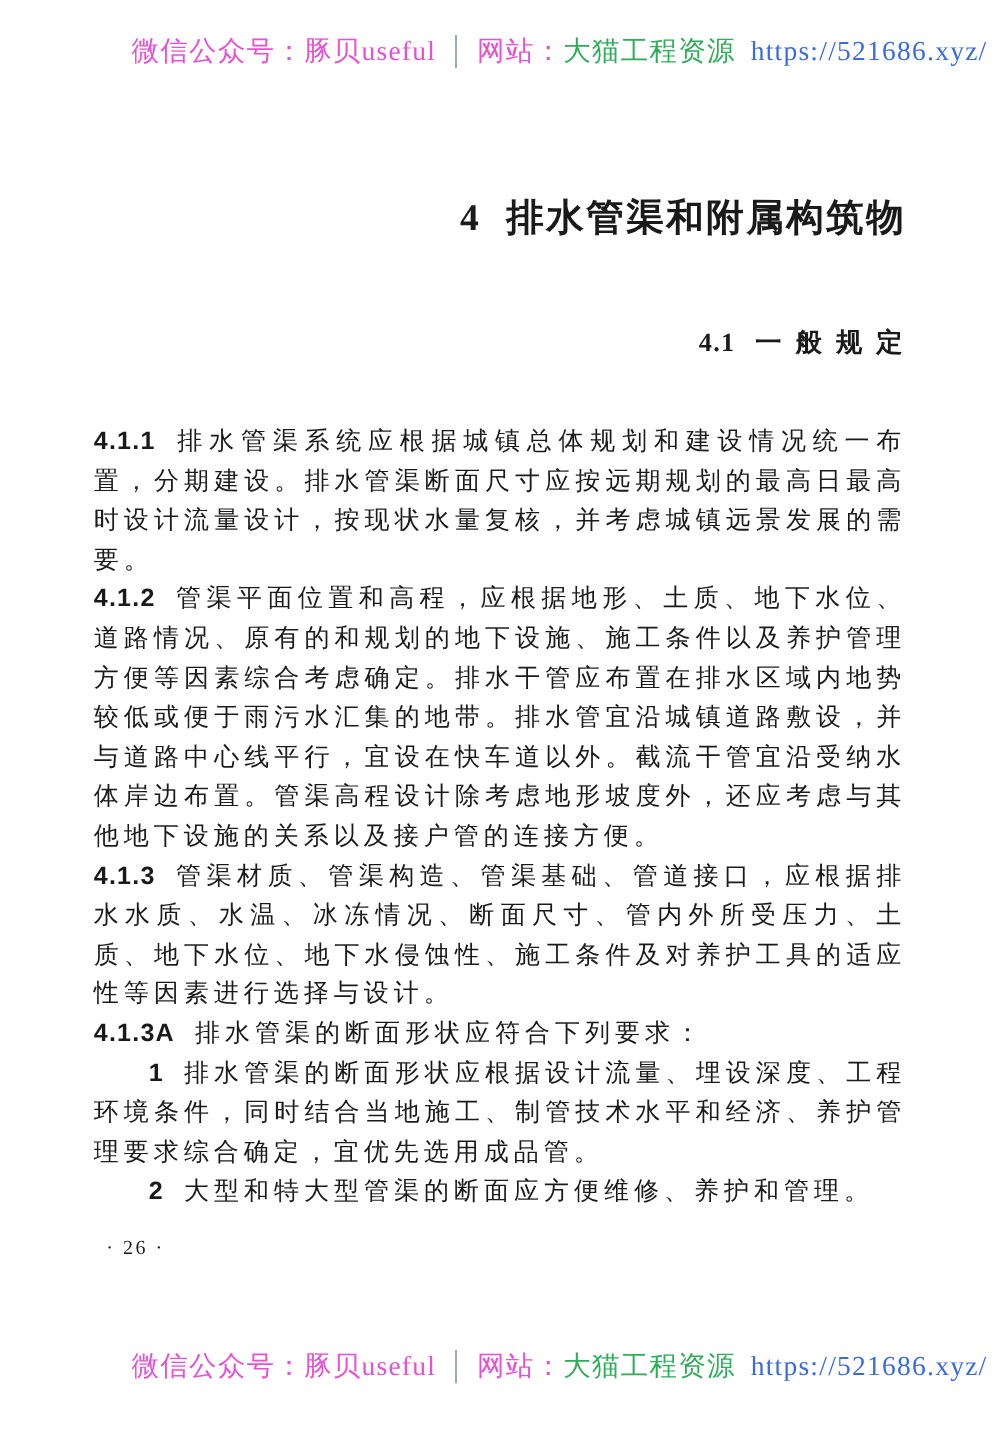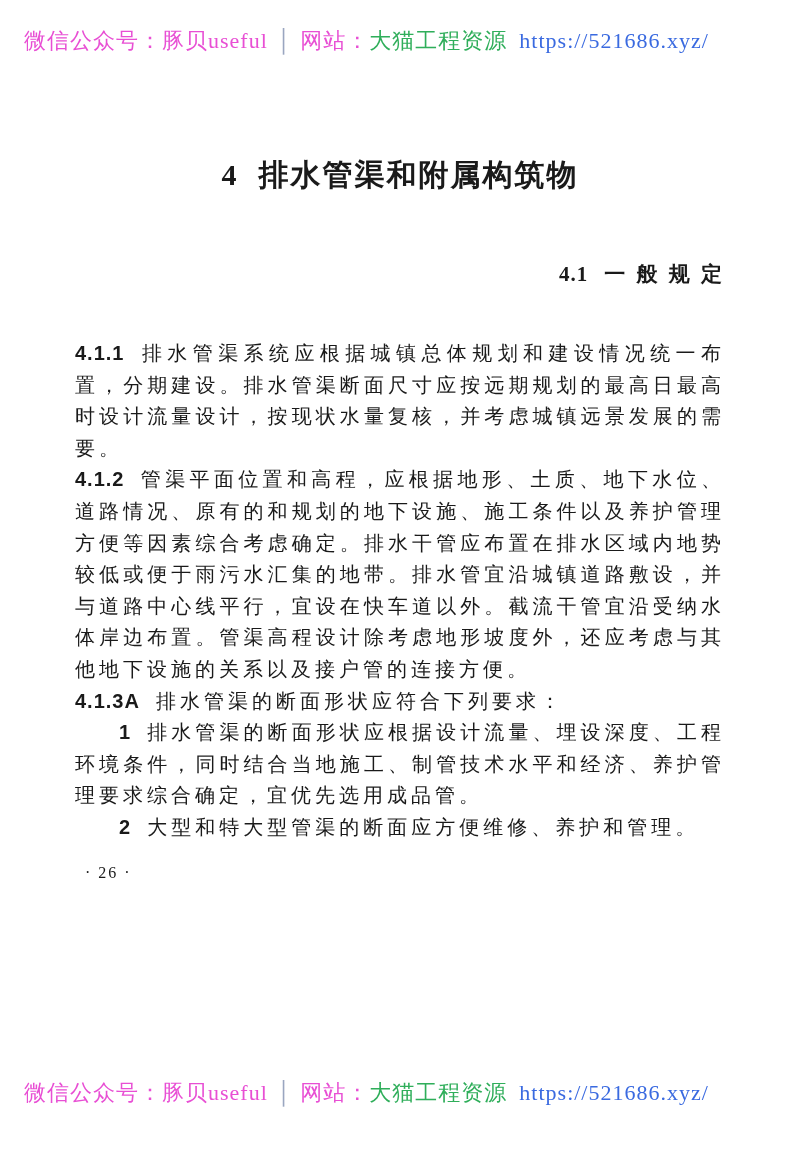--- a/index.html
+++ b/index.html
@@ -17,35 +17,36 @@
     overflow:hidden;
     font-family:"Liberation Serif","DejaVu Serif",serif;
     color:var(--ink);
   }
   
   .watermark{
     position:absolute;left:24px;right:10px;
     font-size:22px;
     white-space:nowrap;
     letter-spacing:1px;
+    text-align:right;
   }
   .watermark.top{top:26px;}
   .watermark.bottom{top:1078px;}
   .wm-magenta{color:var(--magenta);}
   .wm-green{color:var(--green);}
   .wm-blue{color:var(--blue);margin-left:12px;}
   .wm-sep{color:var(--sep);padding:0 8px;}
 
   
   .content{
     position:absolute;top:0;left:75px;width:650px;
   }
   .chapter-heading{
     margin:158px 0 0 0;
-    text-align:center;
+    text-align:right;
     font-size:30px;line-height:1.1;
     font-weight:700;
     letter-spacing:2px;
   }
   .chapter-heading .chapter-num{margin-right:20px;}
   .section-heading{
     margin:72px 0 0 0;
     text-align:right;
     font-size:21px;line-height:1.1;
     font-weight:700;
@@ -91,20 +92,21 @@
   </div>
 
   <main class="content">
     <h1 class="chapter-heading"><span class="chapter-num">4</span><span>排水管渠和附属构筑物</span></h1>
 
     <h2 class="section-heading"><span class="section-num">4.1</span><span>一 般 规 定</span></h2>
 
     <section class="body-paragraphs">
         <p class="para"><span class="label">4.1.1</span><span>排水管渠系统应根据城镇总体规划和建设情况统一布置，分期建设。排水管渠断面尺寸应按远期规划的最高日最高时设计流量设计，按现状水量复核，并考虑城镇远景发展的需要。</span></p>
         <p class="para"><span class="label">4.1.2</span><span>管渠平面位置和高程，应根据地形、土质、地下水位、道路情况、原有的和规划的地下设施、施工条件以及养护管理方便等因素综合考虑确定。排水干管应布置在排水区域内地势较低或便于雨污水汇集的地带。排水管宜沿城镇道路敷设，并与道路中心线平行，宜设在快车道以外。截流干管宜沿受纳水体岸边布置。管渠高程设计除考虑地形坡度外，还应考虑与其他地下设施的关系以及接户管的连接方便。</span></p>
+        <p class="para"><span class="label">4.1.3</span><span>管渠材质、管渠构造、管渠基础、管道接口，应根据排水水质、水温、冰冻情况、断面尺寸、管内外所受压力、土质、地下水位、地下水侵蚀性、施工条件及对养护工具的适应性等因素进行选择与设计。</span></p>
         <p class="para"><span class="label">4.1.3A</span><span>排水管渠的断面形状应符合下列要求：</span></p>
         <p class="para item"><span class="label">1</span><span>排水管渠的断面形状应根据设计流量、埋设深度、工程环境条件，同时结合当地施工、制管技术水平和经济、养护管理要求综合确定，宜优先选用成品管。</span></p>
         <p class="para item"><span class="label">2</span><span>大型和特大型管渠的断面应方便维修、养护和管理。</span></p>
       </section>
 
     <div class="page-number">· 26 ·</div>
   </main>
 
   <div class="watermark bottom">
     <span class="wm-magenta">微信公众号：豚贝useful</span><span class="wm-sep">│</span><span class="wm-magenta">网站：</span><span class="wm-green">大猫工程资源</span><span class="wm-blue">https://521686.xyz/</span>

